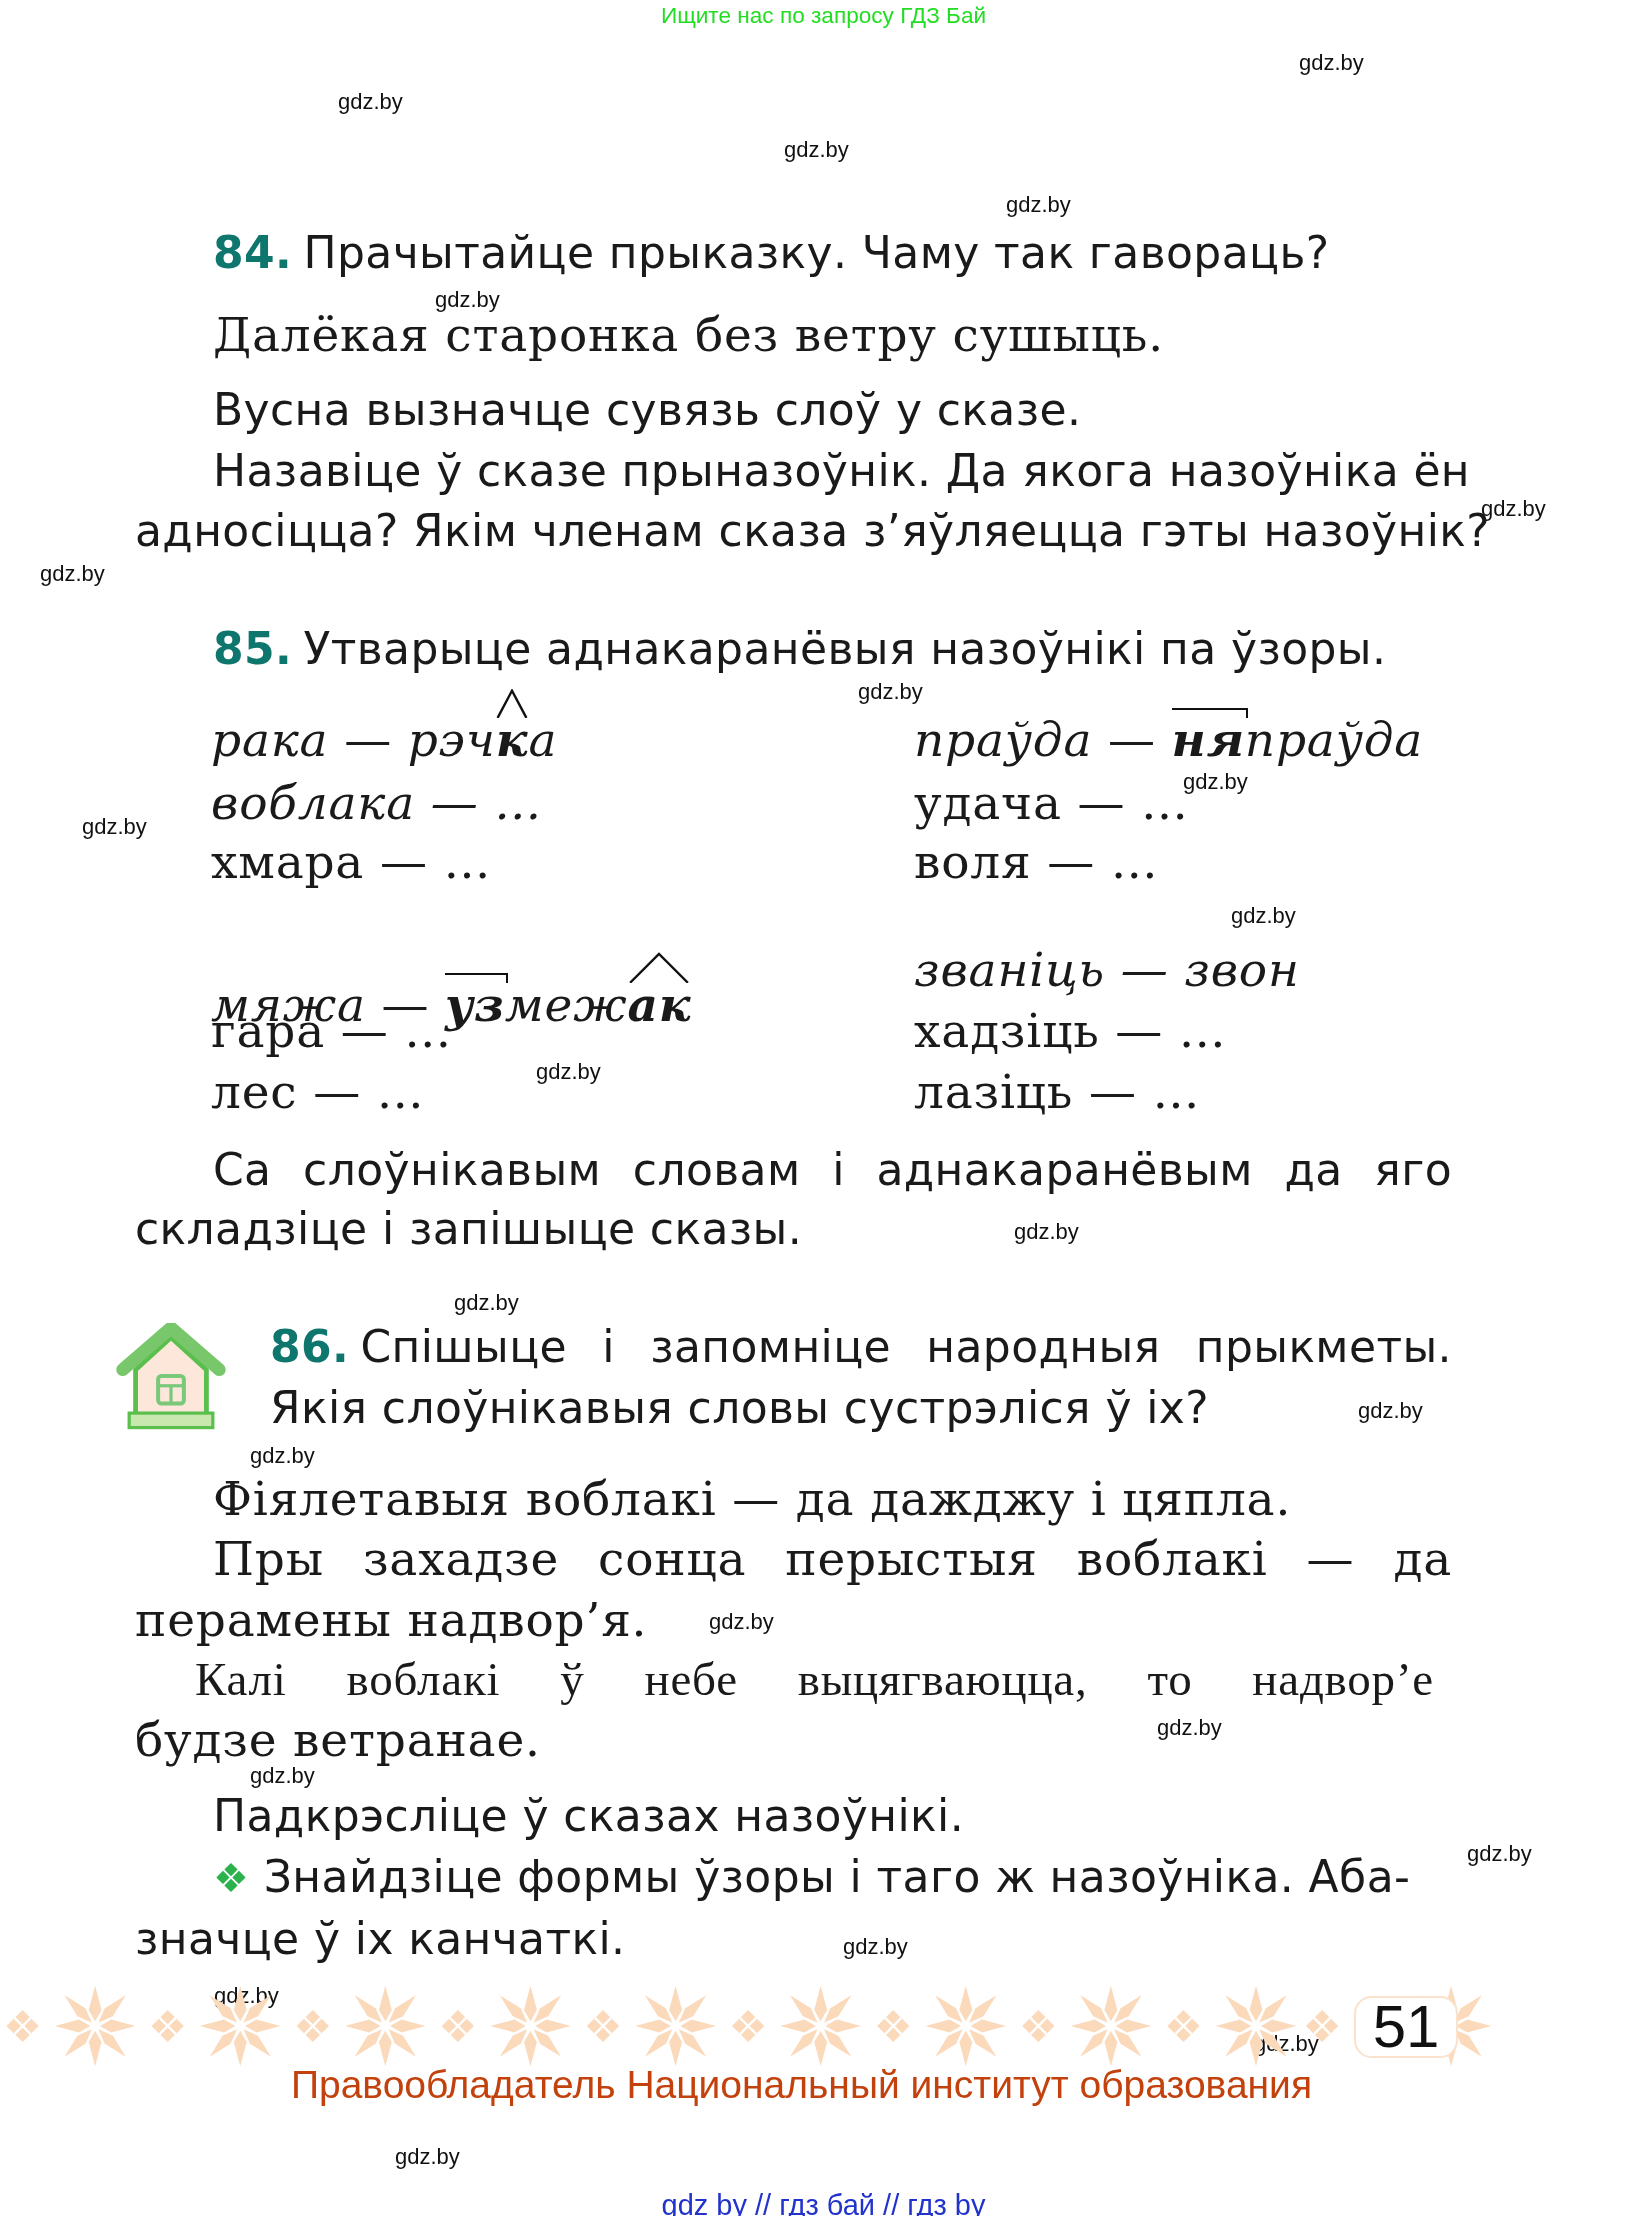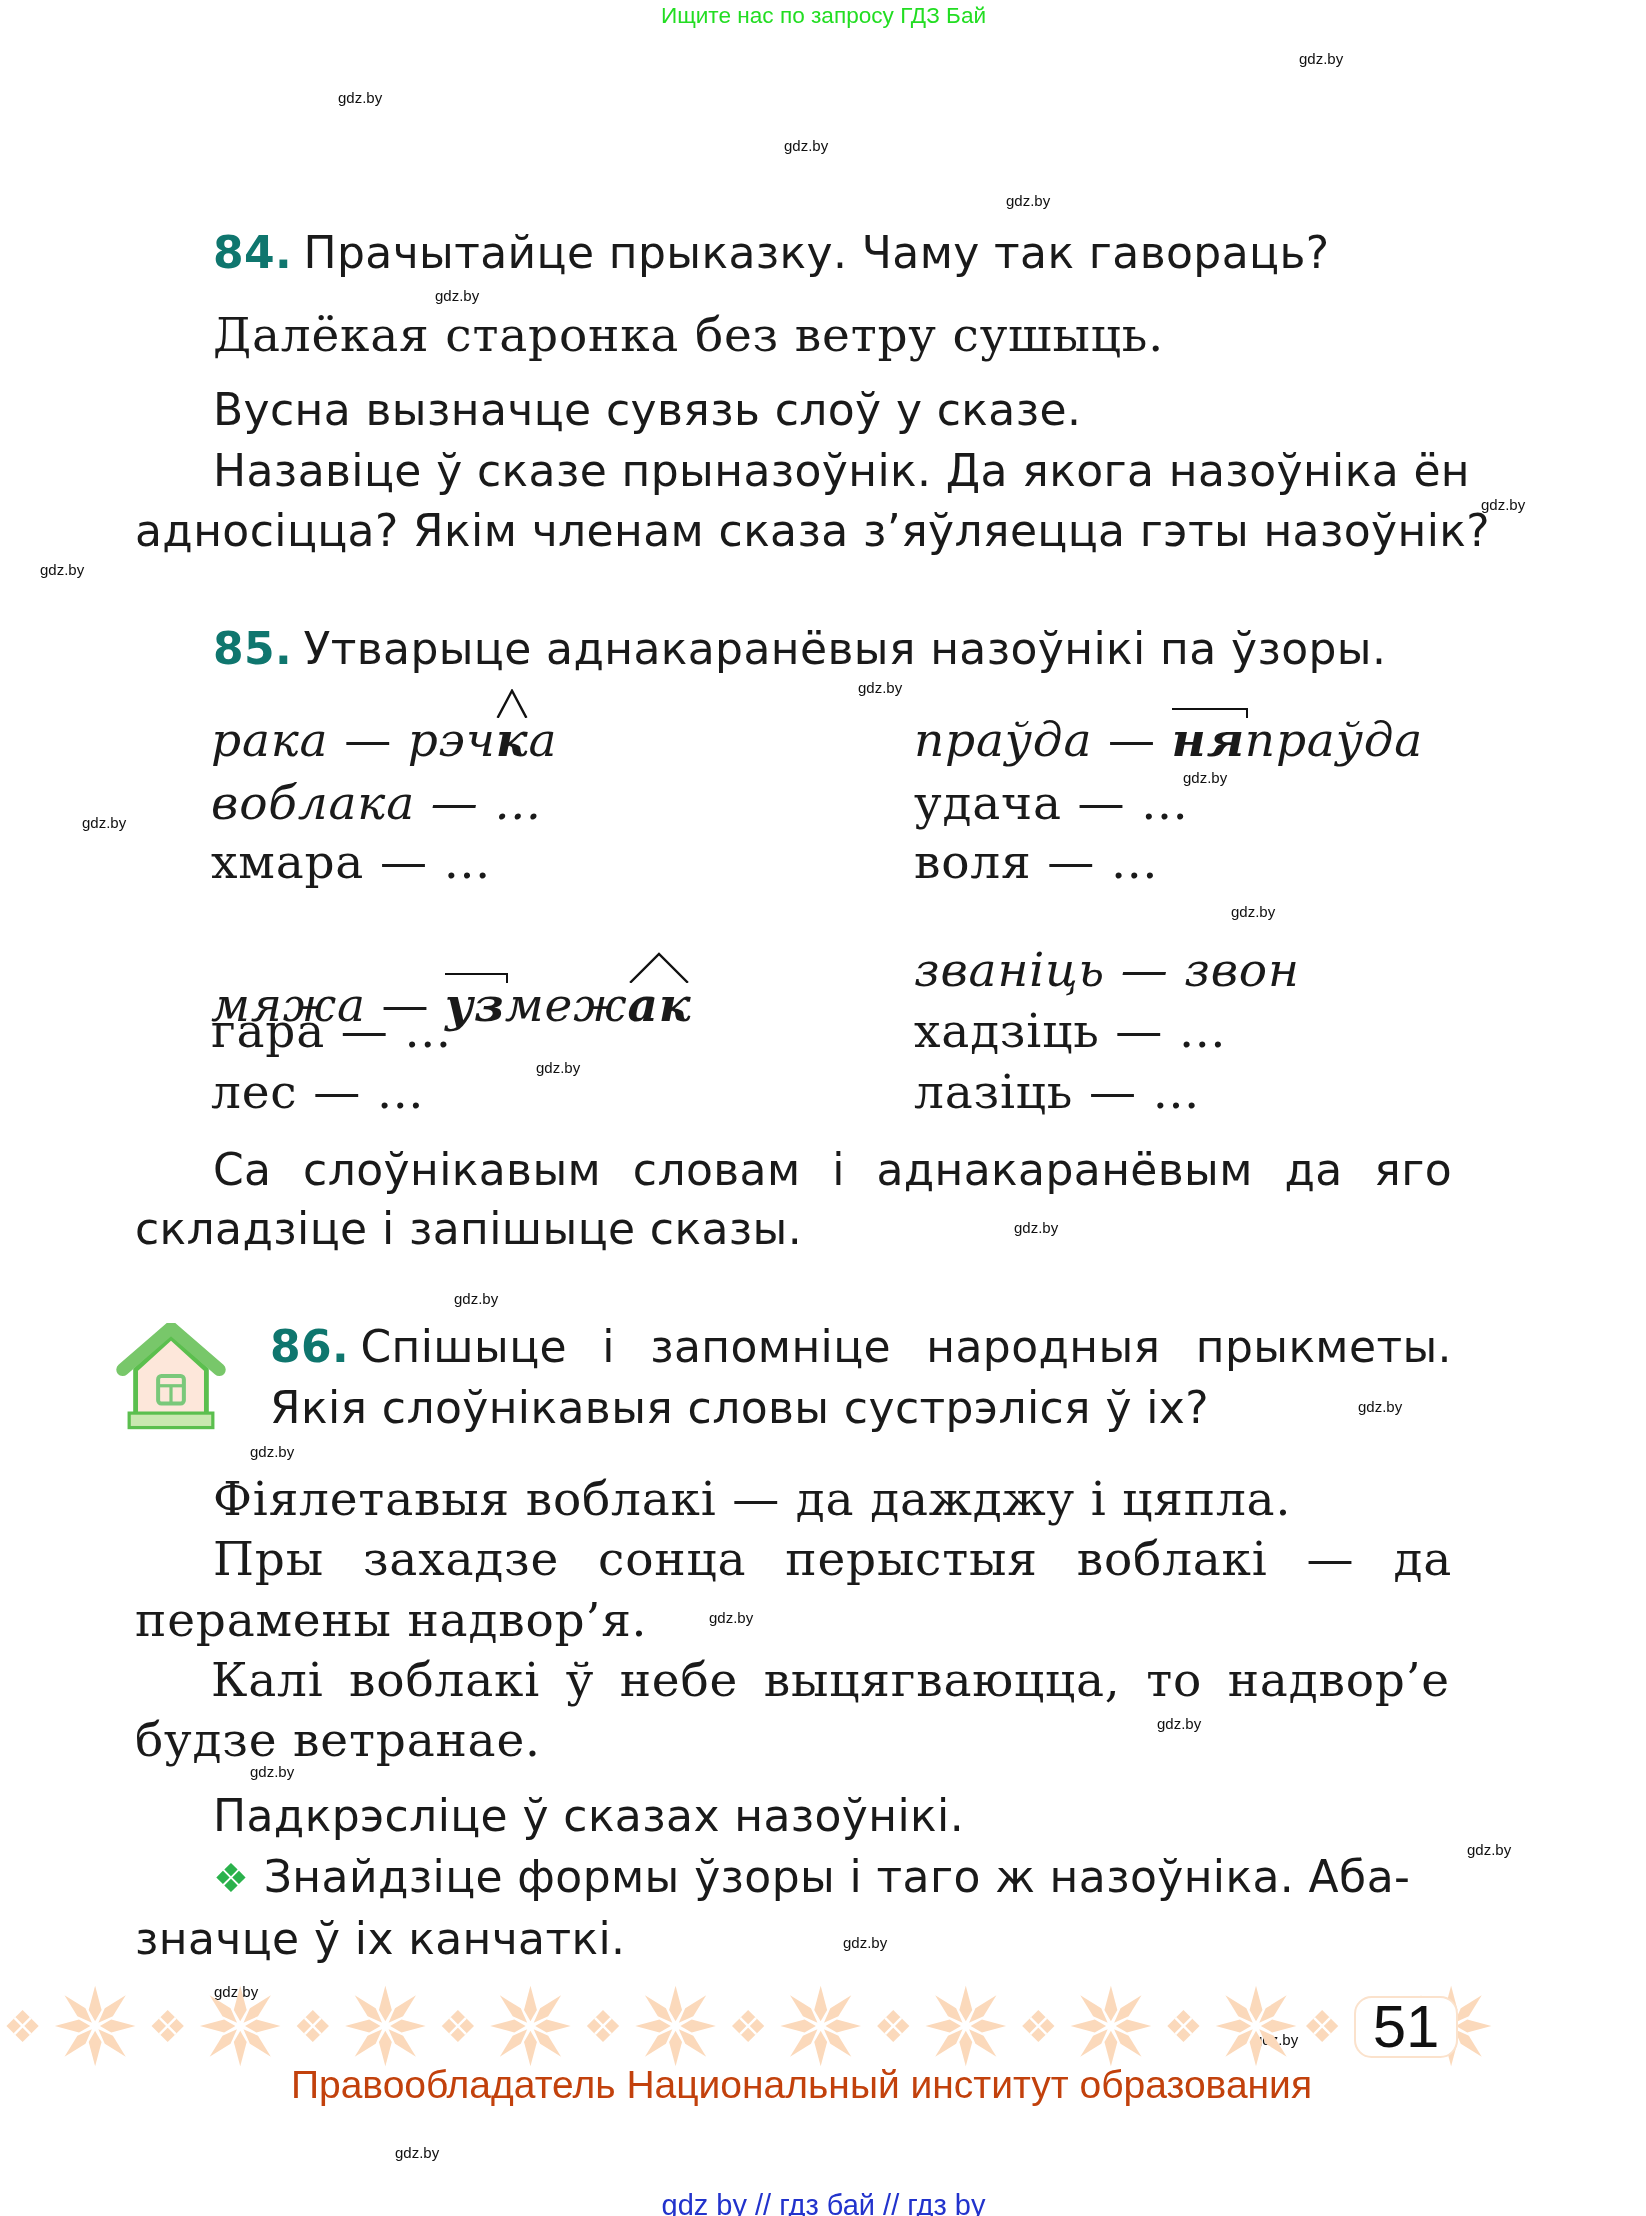--- a/index.html
+++ b/index.html
@@ -1,19 +1,19 @@
 <!DOCTYPE html>
 <html style="font-size:13px"><head>
 <meta charset="utf-8">
 <style>
   html, body { margin:0; padding:0; }
   body { width:1647px; height:2216px; position:relative; background:#ffffff; overflow:hidden;
          font-family:"DejaVu Sans", sans-serif; color:#1a1a1a; }
   .abs { position:absolute; white-space:nowrap; }
-  .wm { position:absolute; font-family:"Liberation Sans", sans-serif; font-size:15px; color:#111; white-space:nowrap; }
+  .wm { position:absolute; font-family:"Liberation Sans", sans-serif; font-size:22px; color:#111; white-space:nowrap; }
   .top-banner { position:absolute; top:3.2px; left:0; width:1647px; text-align:center;
                 font-family:"Liberation Sans", sans-serif; font-size:22.6px; color:#22dd22; }
   .sans { font-family:"DejaVu Sans", sans-serif; font-size:44px; letter-spacing:0.4px; line-height:1; }
   .serif { font-family:"DejaVu Serif", serif; font-size:47px; line-height:1; letter-spacing:0.8px; }
   .num { color:#0f766e; font-weight:bold; margin-right:11.3px; }
   .ital { font-style:italic; }
   .bold { font-weight:bold; }
   .mark-wrap { position:relative; display:inline-block; }
   .arc { position:absolute; left:50%; transform:translateX(-50%); }
   .prefix-bar { position:absolute; top:-8px; left:0; right:-3.2px; height:8px;
@@ -118,21 +118,21 @@
 </svg>
 
 <div class="abs sans" style="left:270px; top:1325px; width:1182px; text-align:justify; text-align-last:justify;">
   <span class="num">86.</span><span>Спішыце і запомніце народныя прыкметы.</span>
 </div>
 <div class="abs sans" style="left:270px; top:1386px;">Якія слоўнікавыя словы сустрэліся ў іх?</div>
 
 <div class="abs serif" style="left:213px; top:1475px;">Фіялетавыя воблакі — да дажджу і цяпла.</div>
 <div class="abs serif" style="left:213px; top:1535px; width:1239px; text-align:justify; text-align-last:justify;">Пры захадзе сонца перыстыя воблакі — да</div>
 <div class="abs serif" style="left:135px; top:1596px;">перамены надвор’я.</div>
-<div class="abs serif" style="left:211px; top:1656px; width:1239px; text-align:justify; text-align-last:justify;">Калі воблакі ў небе выцягваюцца, то надвор’е</div>
+<div class="abs serif" style="left:195px; top:1656px; width:1239px; text-align:justify; text-align-last:justify;font-family:Liberation Serif, serif;">Калі воблакі ў небе выцягваюцца, то надвор’е</div>
 <div class="abs serif" style="left:135px; top:1716px;">будзе ветранае.</div>
 
 <div class="abs sans" style="left:213px; top:1794px;">Падкрэсліце ў сказах назоўнікі.</div>
 <div class="abs sans" style="left:213px; top:1855px;">
   <span class="diamond-bullet">❖</span><span>Знайдзіце формы ўзоры і таго ж назоўніка. Аба-</span>
 </div>
 <div class="abs sans" style="left:135px; top:1917px;">значце ў іх канчаткі.</div>
 
 <svg class="ornament" viewBox="0 0 2043 104">
   <defs>

